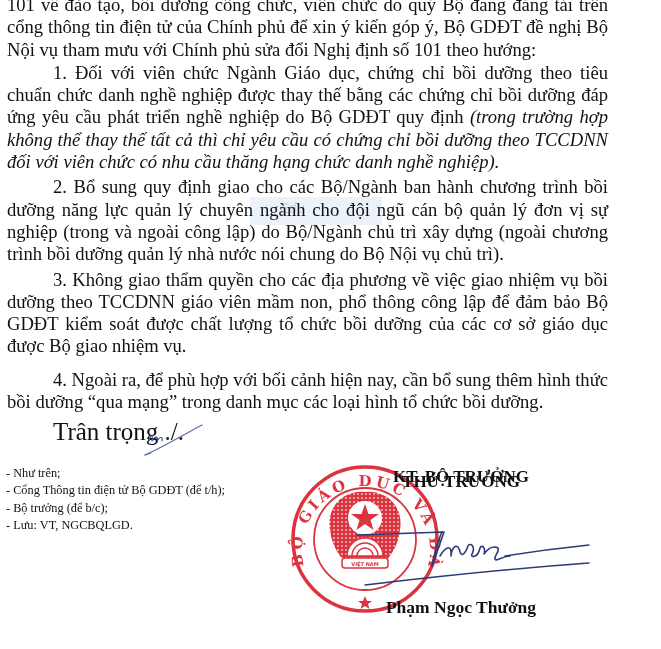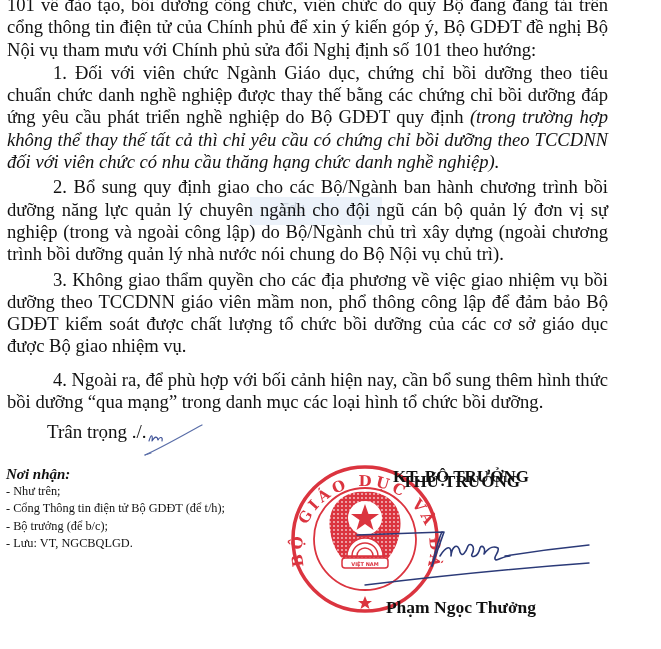--- a/index.html
+++ b/index.html
@@ -16,21 +16,21 @@
   .para { margin: 0; text-indent: 0; }
   .indent { text-indent: 46px; }
   .it { font-style: italic; }
   .watermark {
     position: absolute; left: 250px; top: 197px; width: 132px; height: 28px;
     background: rgba(220, 232, 245, 0.55);
     color: rgba(170, 180, 195, 0.5); font-family: "Liberation Sans", sans-serif;
     font-size: 14px; line-height: 22px; padding-left: 30px; box-sizing: border-box;
   }
   .closing {
-    position: absolute; left: 47px; top: 421px; font-size: 19px; line-height: 22px; text-align: right;
+    position: absolute; left: 53px; top: 421px; font-size: 25px; line-height: 22px; text-align: right;
   }
   .recipients { position: absolute; left: 6px; top: 465px; }
   .recipients .title {
     font-weight: bold; font-style: italic; font-size: 15px; line-height: 18px;
   }
   .recipients .item { font-size: 12.3px; line-height: 17.4px; }
   .sig-block {
     position: absolute; left: 360px; width: 202px; text-align: center;
     font-weight: bold; font-size: 17px; line-height: 21px;
   }
@@ -54,21 +54,20 @@
     <p class="para indent" style="margin-top:3px;">2. Bổ sung quy định giao cho các Bộ/Ngành ban hành chương trình bồi dưỡng năng lực quản lý chuyên ngành cho đội ngũ cán bộ quản lý đơn vị sự nghiệp (trong và ngoài công lập) do Bộ/Ngành chủ trì xây dựng (ngoài chương trình bồi dưỡng quản lý nhà nước nói chung do Bộ Nội vụ chủ trì).</p>
 
     <p class="para indent" style="margin-top:3px;">3. Không giao thẩm quyền cho các địa phương về việc giao nhiệm vụ bồi dưỡng theo TCCDNN giáo viên mầm non, phổ thông công lập để đảm bảo Bộ GDĐT kiểm soát được chất lượng tổ chức bồi dưỡng của các cơ sở giáo dục được Bộ giao nhiệm vụ.</p>
 
     <p class="para indent" style="margin-top:11px;">4. Ngoài ra, để phù hợp với bối cảnh hiện nay, cần bổ sung thêm hình thức bồi dưỡng “qua mạng” trong danh mục các loại hình tổ chức bồi dưỡng.</p>
   </div>
 
   <div class="closing">Trân trọng ./.</div>
 
   <div class="recipients">
-    <div class="title">Nơi nhận:</div>
     <div class="item">- Như trên;</div>
     <div class="item">- Cổng Thông tin điện tử Bộ GDĐT (để t/h);</div>
     <div class="item">- Bộ trưởng (để b/c);</div>
     <div class="item">- Lưu: VT, NGCBQLGD.</div>
   </div>
 
   <svg class="overlay" width="661" height="649">
     <defs>
       <path id="stampArc" d="M 304 566 A 64 64 0 1 1 428 566"></path>
       <pattern id="dots" width="4" height="4" patternUnits="userSpaceOnUse">

